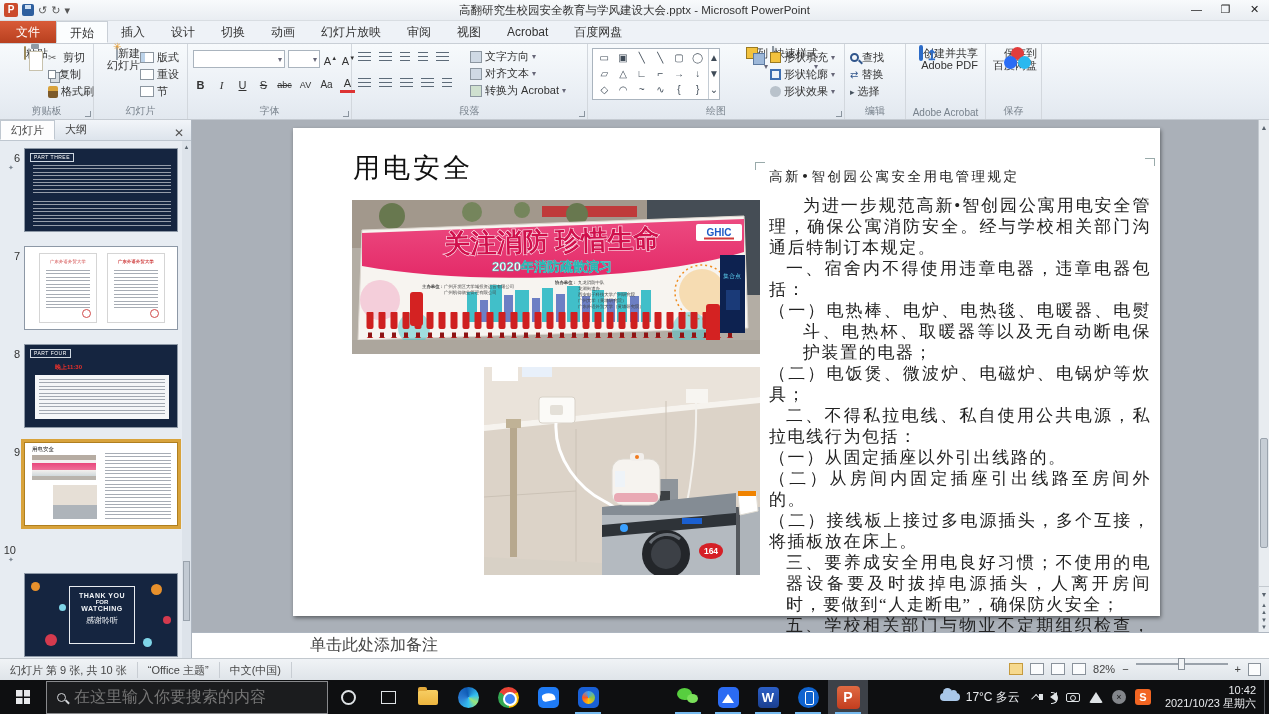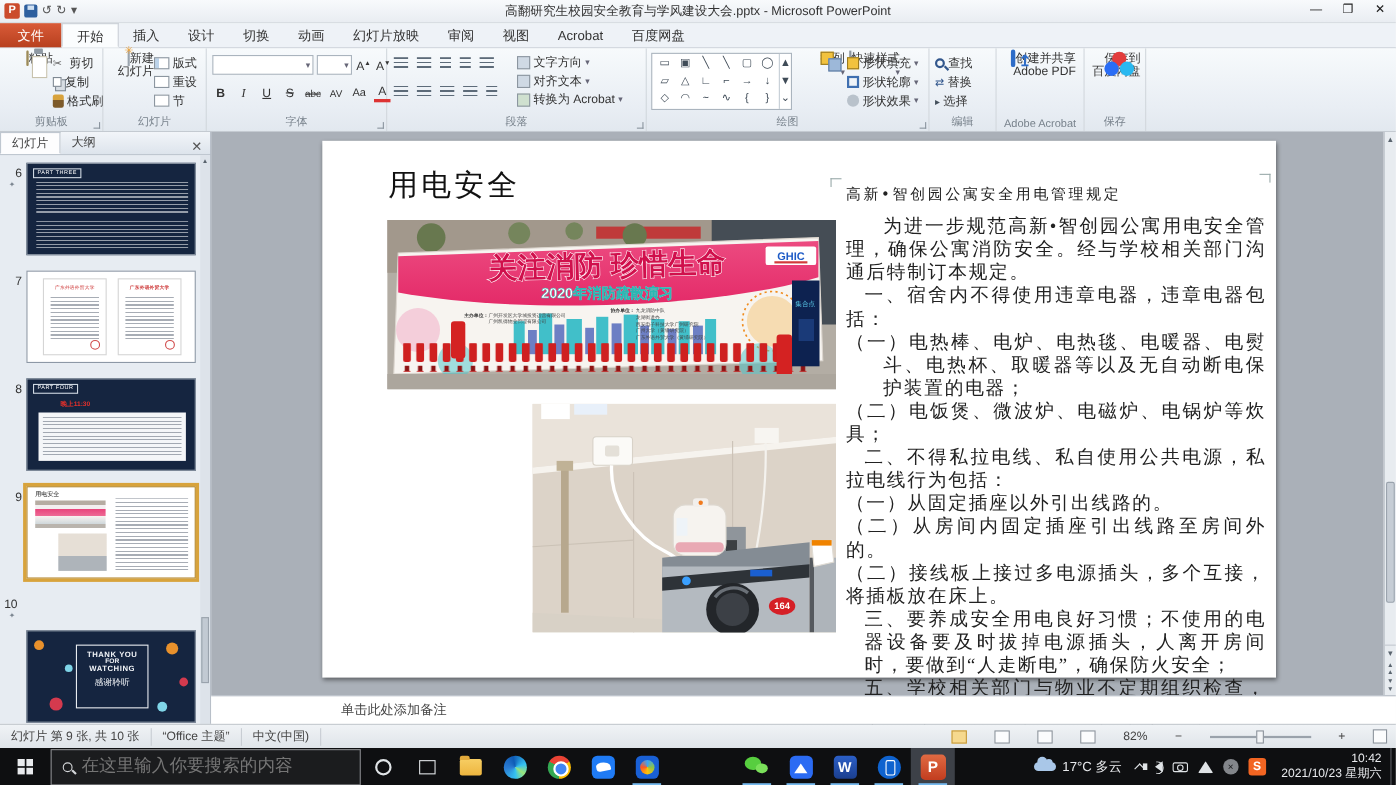--- a/index.html
+++ b/index.html
@@ -95,24 +95,24 @@
   svg{display:block;}
   
   .vscroll{position:absolute;right:0;top:120px;width:11px;height:512px;background:#e8ecf0;border-left:1px solid #c3c9cf;font-size:7px;color:#5a646e;text-align:center;}
   .vs-btn{height:15px;line-height:15px;}
   .vs-thumb{position:absolute;left:1px;right:1px;top:318px;height:110px;background:#c6cdd5;border:1px solid #9aa3ad;border-radius:2px;}
   .vs-bottom{position:absolute;bottom:0;left:0;right:0;border-top:1px solid #c3c9cf;}
   .pscroll{position:absolute;right:0;top:21px;bottom:0;width:9px;background:#dde3ea;font-size:6px;color:#5a646e;text-align:center;}
   .ps-thumb{position:absolute;left:1px;right:1px;top:420px;height:60px;background:#c2cad3;border:1px solid #9aa3ad;}
   
   .notes{position:absolute;left:192px;top:632px;width:1077px;height:26px;background:#fff;border-top:1px solid #aeb6c0;display:flex;align-items:center;}
-  .notes span{padding-left:118px;font-size:12px;color:#444;}
+  .notes span{padding-left:118px;font-size:16px;color:#444;}
   .statusbar{position:absolute;left:0;top:658px;width:1269px;height:22px;background:linear-gradient(#f0f3f6,#dfe4e9);border-top:1px solid #c2c8ce;display:flex;align-items:center;font-size:11px;color:#444;}
   .st-seg{padding:0 10px;border-right:1px solid #c8cdd3;height:16px;line-height:16px;}
-  .st-right{margin-left:auto;display:flex;align-items:center;gap:25px;padding-right:8px;}
+  .st-right{margin-left:auto;display:flex;align-items:flex-start;gap:7px;padding-right:8px;}
   .view-ico{width:14px;height:12px;border:1px solid #8a929b;background:#fbfcfd;}
   .view-ico.active{background:#f6d98e;border-color:#c59a3d;}
   .zoom-track{width:92px;height:2px;background:#9aa2ab;position:relative;}
   .zoom-thumb{position:absolute;left:42px;top:-5px;width:7px;height:12px;background:#f2f4f6;border:1px solid #8a929b;}
   .fit-ico{width:13px;height:13px;border:1px solid #8a929b;background:#fbfcfd;}
   
   .taskbar{position:absolute;left:0;top:680px;width:1269px;height:34px;background:#0e0f11;display:flex;align-items:center;color:#e8eaed;}
   .tb-start{width:46px;height:34px;display:flex;align-items:center;justify-content:center;}
   .win-logo{width:14px;height:14px;background:linear-gradient(#e8eaed,#e8eaed) 0 0/6.5px 6.5px no-repeat,linear-gradient(#e8eaed,#e8eaed) 7.5px 0/6.5px 6.5px no-repeat,linear-gradient(#e8eaed,#e8eaed) 0 7.5px/6.5px 6.5px no-repeat,linear-gradient(#e8eaed,#e8eaed) 7.5px 7.5px/6.5px 6.5px no-repeat;}
   .tb-search{width:282px;height:33px;background:#1b1c1e;border:1px solid #88898c;display:flex;align-items:center;gap:8px;padding:0 10px;}

